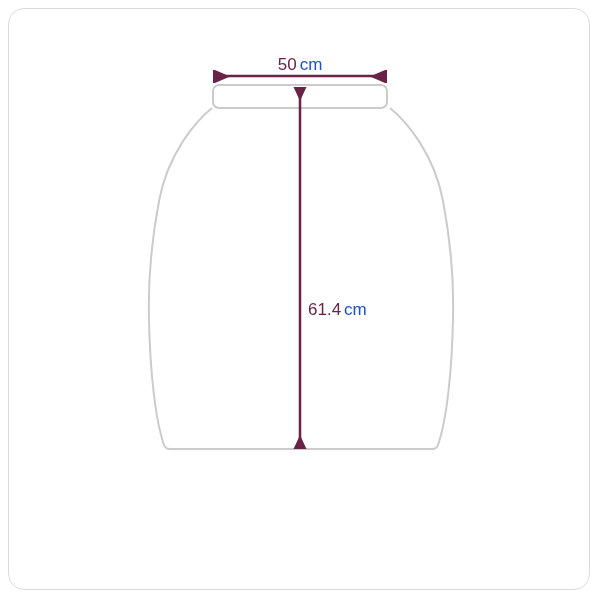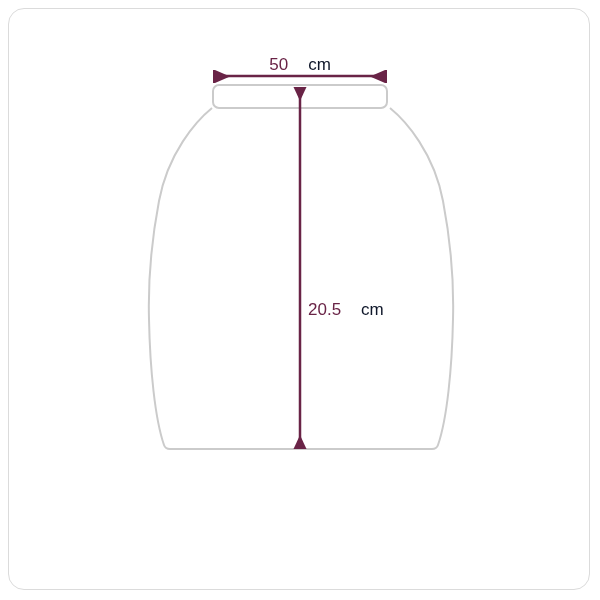--- a/index.html
+++ b/index.html
@@ -33,21 +33,21 @@
     width: 600px;
     height: 600px;
   }
   .dim-label {
     position: absolute;
     font-size: 17px;
     line-height: 17px;
     white-space: nowrap;
   }
   .dim-label .value { color: #692346; }
-  .dim-label .unit  { color: #0f172a; margin-left: 20px; }
+  .dim-label .unit  { color: #1d4ed8; margin-left: 3px; }
   .label-width {
     left: 0;
     top: 56px;
     width: 600px;
     text-align: center;
   }
   .label-length {
     left: 308px;
     top: 301px;
   }
@@ -87,16 +87,16 @@
       <polygon points="293.5,87 306.5,87 300,101" fill="#692346"></polygon>
       <polygon points="293.5,449 306.5,449 300,435" fill="#692346"></polygon>
     </g>
   </svg>
 
   <div class="dim-label label-width">
     <span class="value">50</span><span class="unit">cm</span>
   </div>
 
   <div class="dim-label label-length">
-    <span class="value">20.5</span><span class="unit">cm</span>
+    <span class="value">61.4</span><span class="unit">cm</span>
   </div>
 
 </div>
 
 </body></html>

